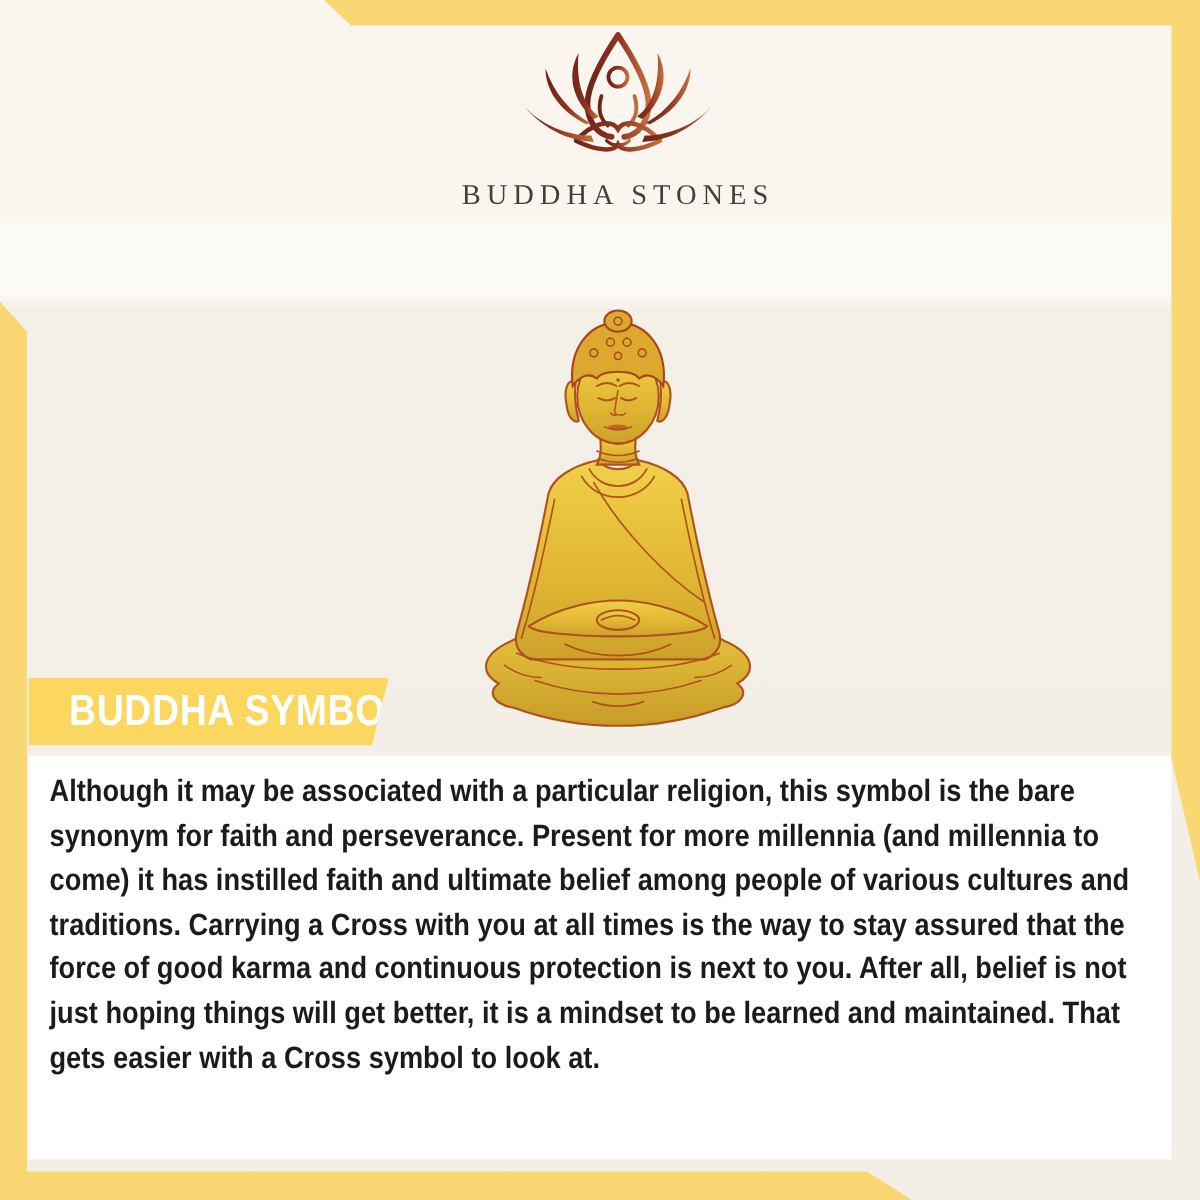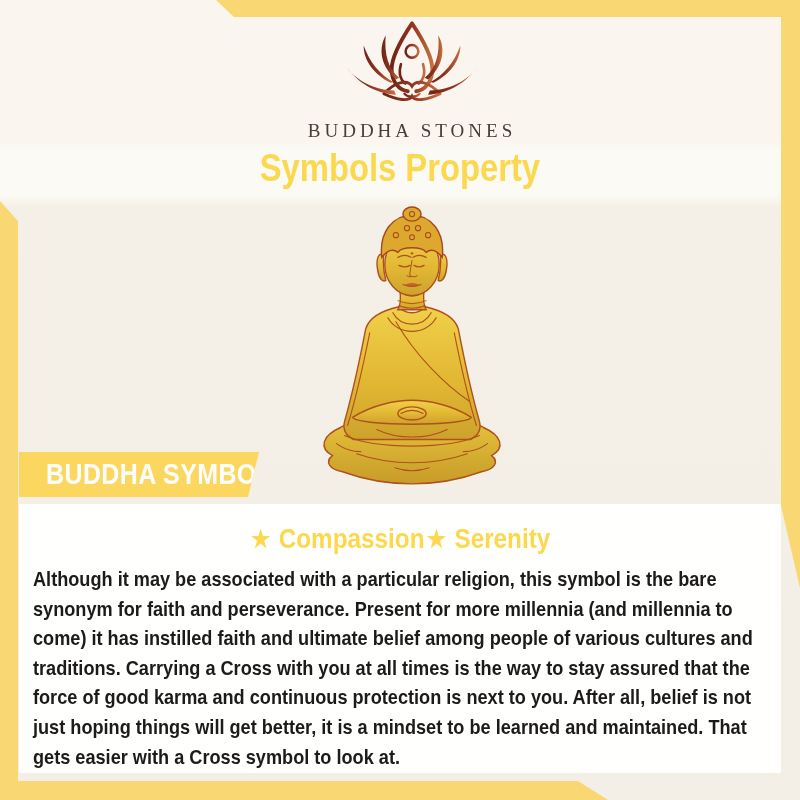--- a/index.html
+++ b/index.html
@@ -51,25 +51,20 @@
     width:845px;transform:scaleX(.885);transform-origin:0 0;
     font-size:20.5px;line-height:29.6px;font-weight:700;color:#1d1b19;letter-spacing:0;
   }
 </style>
 </head>
 <body>
 
 <div class="canvas">
 
   <div class="panel">
-    <div class="props-line">
-      <span class="inner">
-        <span class="star">★</span><span>Compassion</span><span class="star w2">★</span><span>Serenity</span>
-      </span>
-    </div>
     <div class="desc-outer">
       <div class="desc-inner">Although it may be associated with a particular religion, this symbol is the bare synonym for faith and perseverance. Present for more millennia (and millennia to come) it has instilled faith and ultimate belief among people of various cultures and traditions. Carrying a Cross with you at all times is the way to stay assured that the force of good karma and continuous protection is next to you. After all, belief is not just hoping things will get better, it is a mindset to be learned and maintained. That gets easier with a Cross symbol to look at.</div>
     </div>
   </div>
 
   <svg class="frame" width="800" height="800" viewBox="0 0 800 800" aria-hidden="true">
     <polygon points="216,0 800,0 800,17 234,17"></polygon>
     <polygon points="781,0 800,0 800,588 781,506"></polygon>
     <polygon points="0,201 18,221 18,800 0,800"></polygon>
     <polygon points="0,781 578,781 608,800 0,800"></polygon>
@@ -98,23 +93,20 @@
       <path d="M60,74 C40,64 28,48 28,30 C35,50 47,64 63,73 Z" fill="url(#lg)"></path>
       <path d="M64,83 C42,83 20,72 8,56 C25,78 46,87 66,88 Z" fill="url(#lg)"></path>
 
       <path d="M104,70 C120,56 126,36 116,18 C118,40 113,58 100,68 Z" fill="url(#lg)"></path>
       <path d="M110,74 C130,64 142,48 142,30 C135,50 123,64 107,73 Z" fill="url(#lg)"></path>
       <path d="M106,83 C128,83 150,72 162,56 C145,78 124,87 104,88 Z" fill="url(#lg)"></path>
     </svg>
     <div class="wordmark">BUDDHA STONES</div>
   </div>
 
-  <div class="title">
-    <span>Symbols Property</span>
-  </div>
 
   <svg class="buddha" width="232" height="302" viewBox="0 0 230 300" aria-hidden="true">
     <defs>
       <linearGradient id="gold" x1="0" y1="0" x2="0" y2="1">
         <stop offset="0" stop-color="#f0d04a"></stop>
         <stop offset="0.55" stop-color="#e2b833"></stop>
         <stop offset="1" stop-color="#cda22c"></stop>
       </linearGradient>
       <linearGradient id="gold2" x1="0" y1="0" x2="0" y2="1">
         <stop offset="0" stop-color="#ecc83f"></stop>

